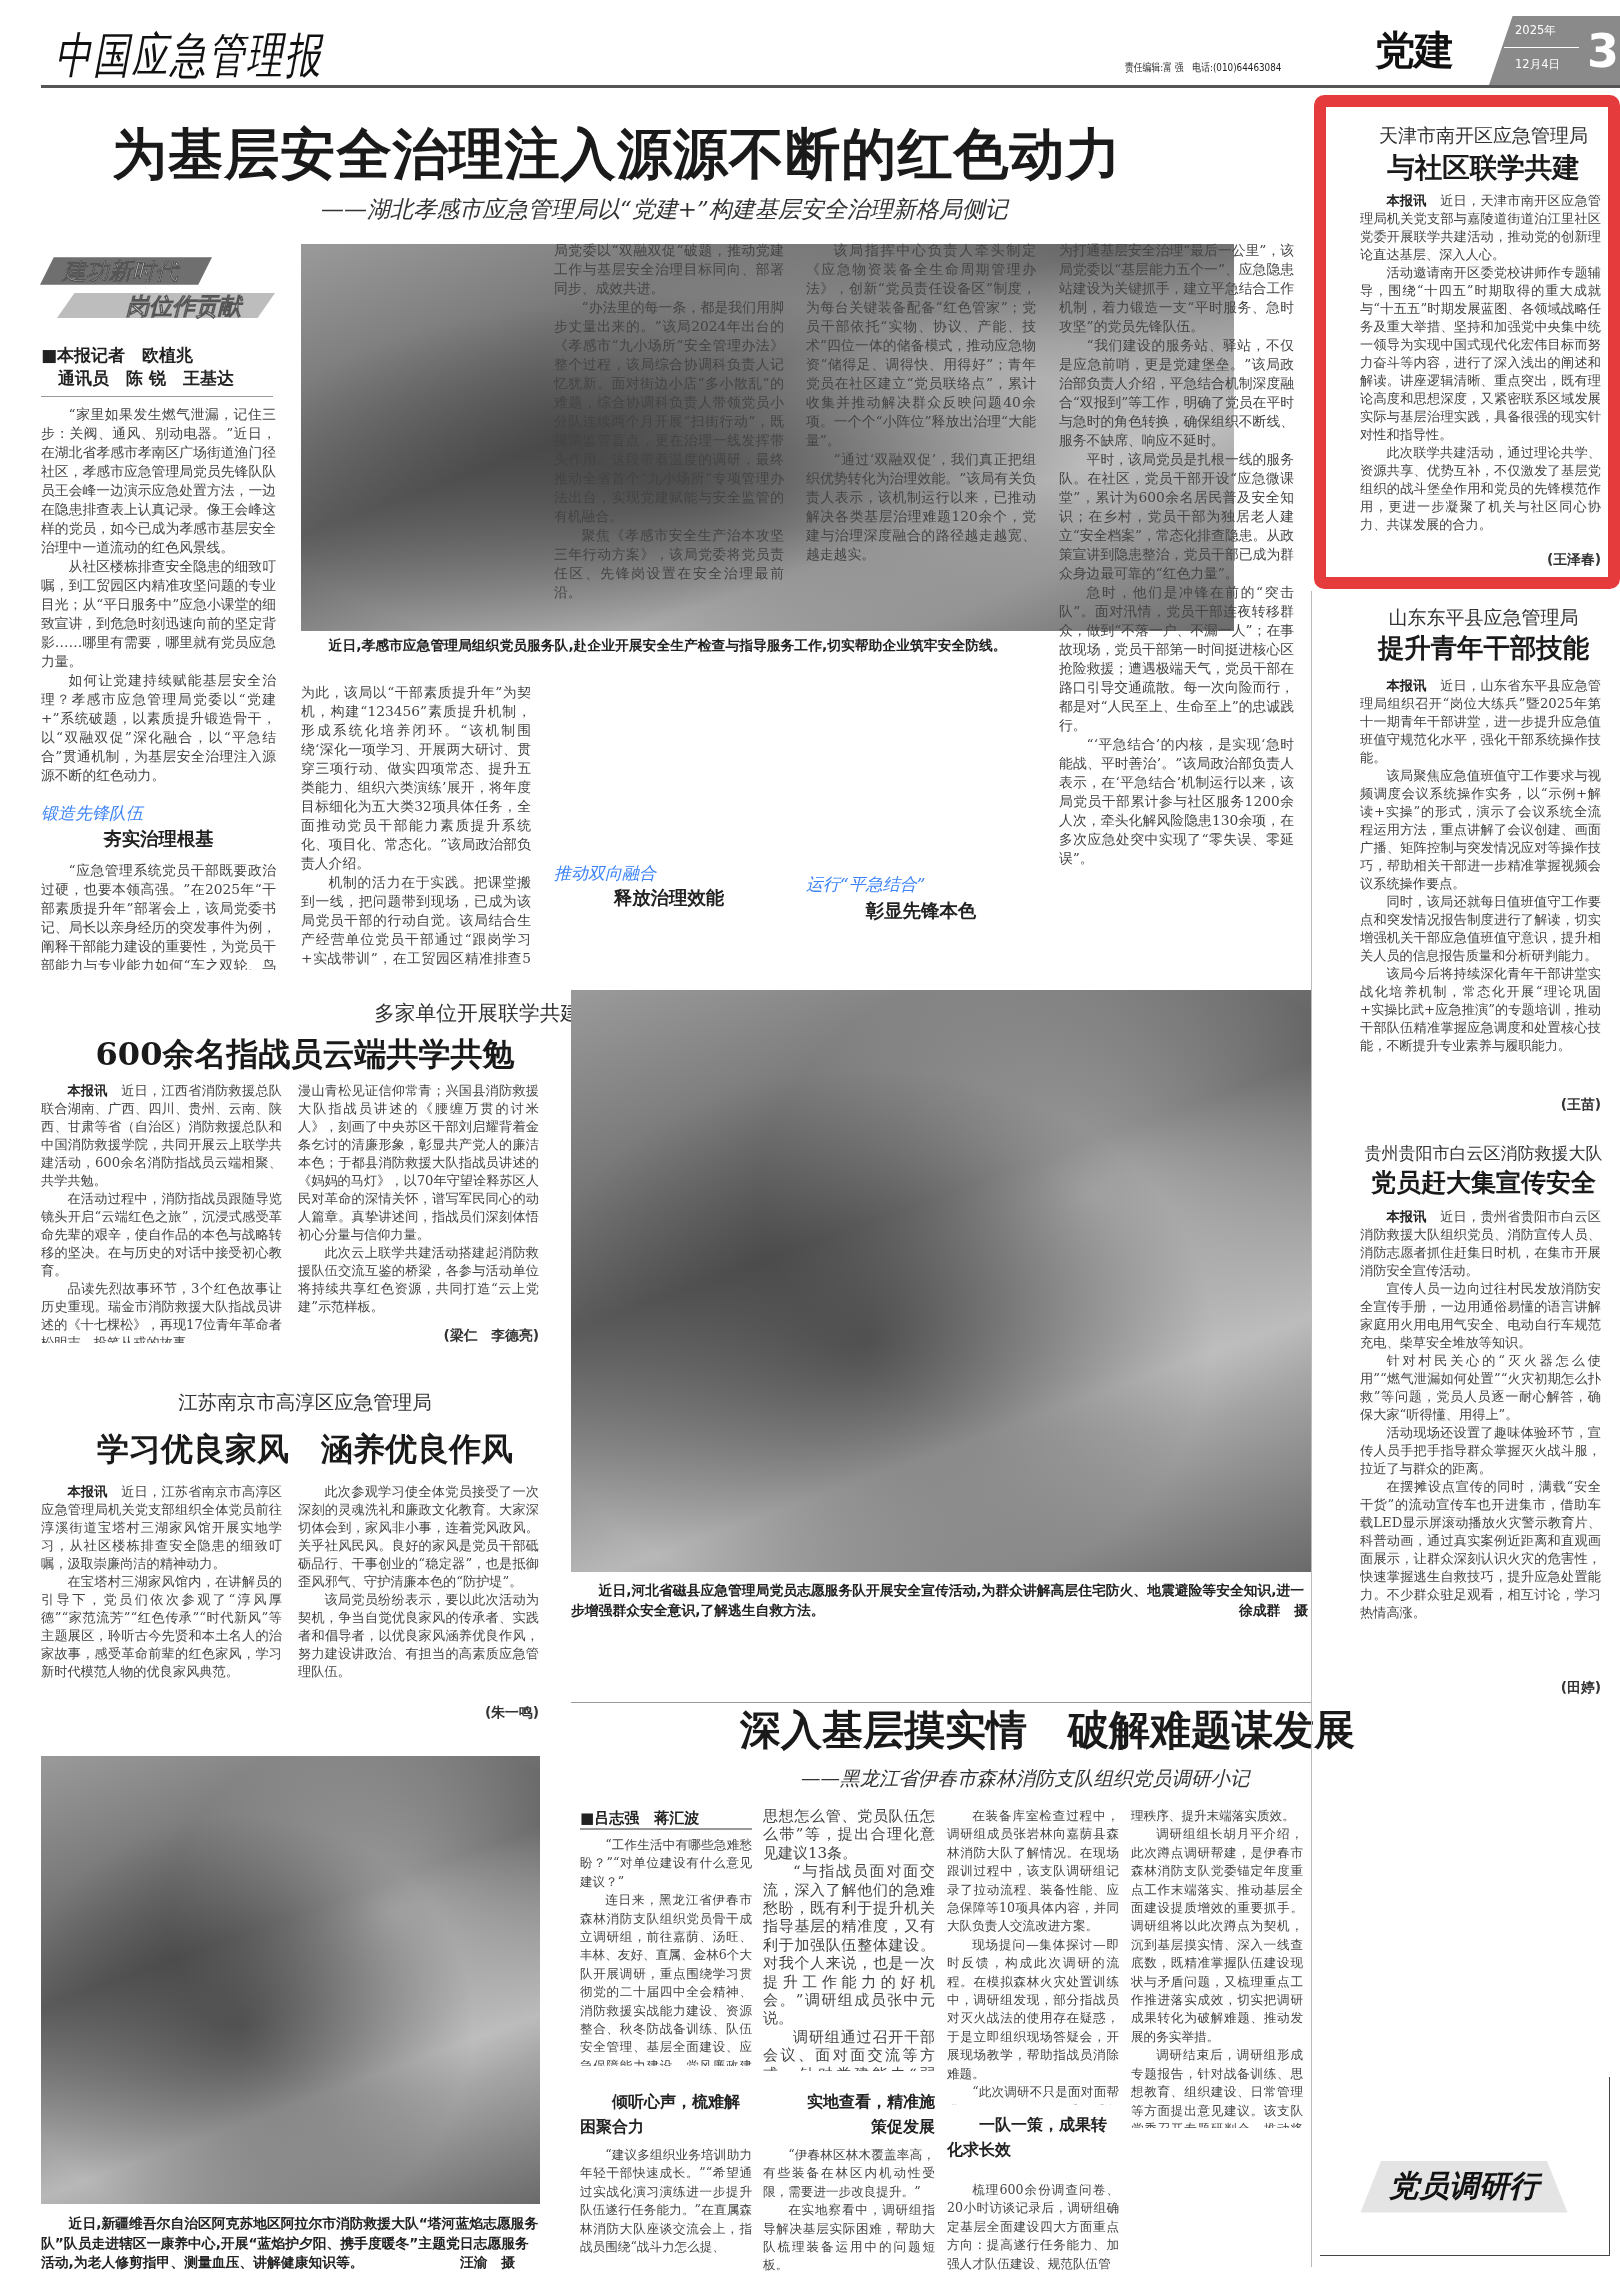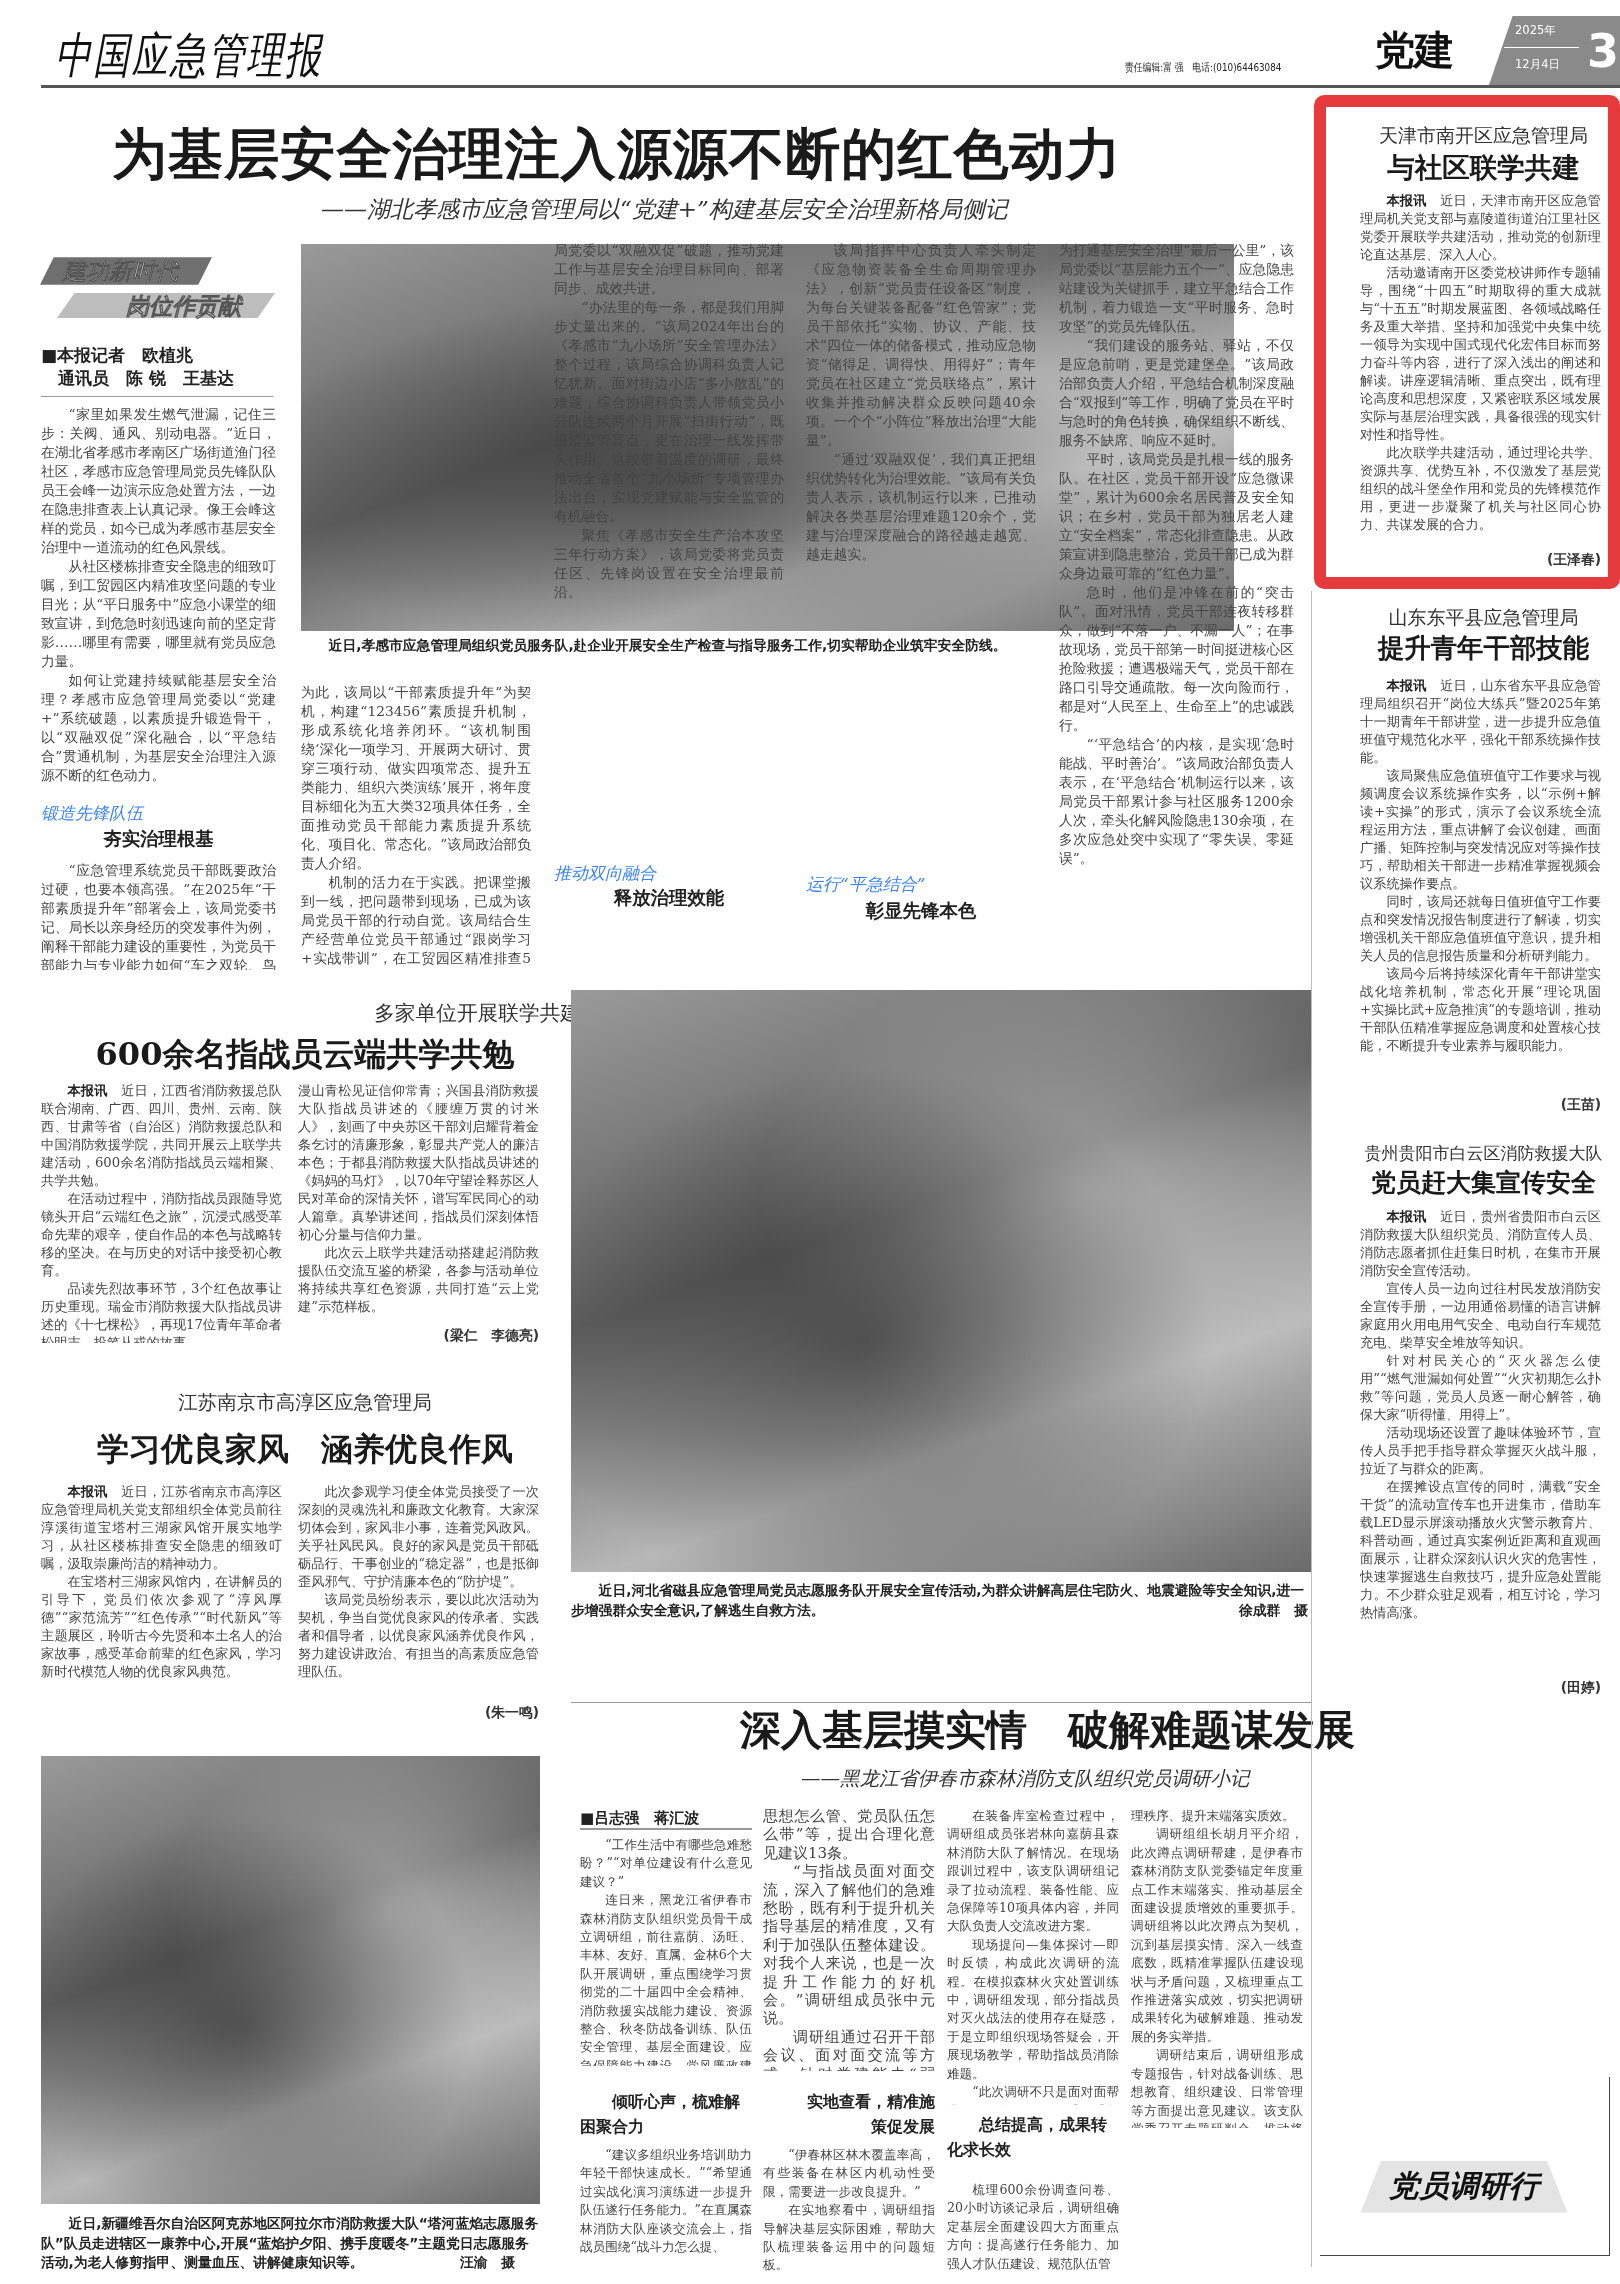--- a/index.html
+++ b/index.html
@@ -205,21 +205,21 @@
 <div class="abs col" style="left:763px;top:2146px;width:172px;height:126px;font-size:12.6px;line-height:18.4px">
   <p>“伊春林区林木覆盖率高，有些装备在林区内机动性受限，需要进一步改良提升。”</p>
   <p>在实地察看中，调研组指导解决基层实际困难，帮助大队梳理装备运用中的问题短板。</p>
 </div>
 
 <div class="abs col" style="left:947px;top:1807px;width:172px;height:298px;font-size:12.6px;line-height:18.4px">
   <p>在装备库室检查过程中，调研组成员张岩林向嘉荫县森林消防大队了解情况。在现场跟训过程中，该支队调研组记录了拉动流程、装备性能、应急保障等10项具体内容，并同大队负责人交流改进方案。</p>
   <p>现场提问—集体探讨—即时反馈，构成此次调研的流程。在模拟森林火灾处置训练中，调研组发现，部分指战员对灭火战法的使用存在疑惑，于是立即组织现场答疑会，开展现场教学，帮助指战员消除难题。</p>
   <p>“此次调研不只是面对面帮我们发现问题，更是手把手帮我们解决问题，有力推动了大队整体建设工作。”嘉荫县森林消防大队大队长李波说。</p>
 </div>
-<div class="abs kicker-head" style="left:947px;top:2112px;width:172px;font-size:16px;text-align:left;text-indent:2em">总结提高，成果转化求长效</div>
+<div class="abs kicker-head" style="left:947px;top:2112px;width:172px;font-size:16px;text-align:left;text-indent:2em">一队一策，成果转化求长效</div>
 <div class="abs col" style="left:947px;top:2181px;width:172px;height:92px;font-size:12.6px;line-height:18.4px">
   <p>梳理600余份调查问卷、20小时访谈记录后，调研组确定基层全面建设四大方面重点方向：提高遂行任务能力、加强人才队伍建设、规范队伍管</p>
 </div>
 
 <div class="abs col" style="left:1131px;top:1807px;width:172px;height:321px;font-size:12.6px;line-height:18.4px">
   <p class="noind">理秩序、提升末端落实质效。</p>
   <p>调研组组长胡月平介绍，此次蹲点调研帮建，是伊春市森林消防支队党委锚定年度重点工作末端落实、推动基层全面建设提质增效的重要抓手。调研组将以此次蹲点为契机，沉到基层摸实情、深入一线查底数，既精准掌握队伍建设现状与矛盾问题，又梳理重点工作推进落实成效，切实把调研成果转化为破解难题、推动发展的务实举措。</p>
   <p>调研结束后，调研组形成专题报告，针对战备训练、思想教育、组织建设、日常管理等方面提出意见建议。该支队党委召开专题研判会，推动将调研成果转化为办实事清单，切实解决基层急难愁盼，加快推动队伍转型强能。</p>
 </div>
 

